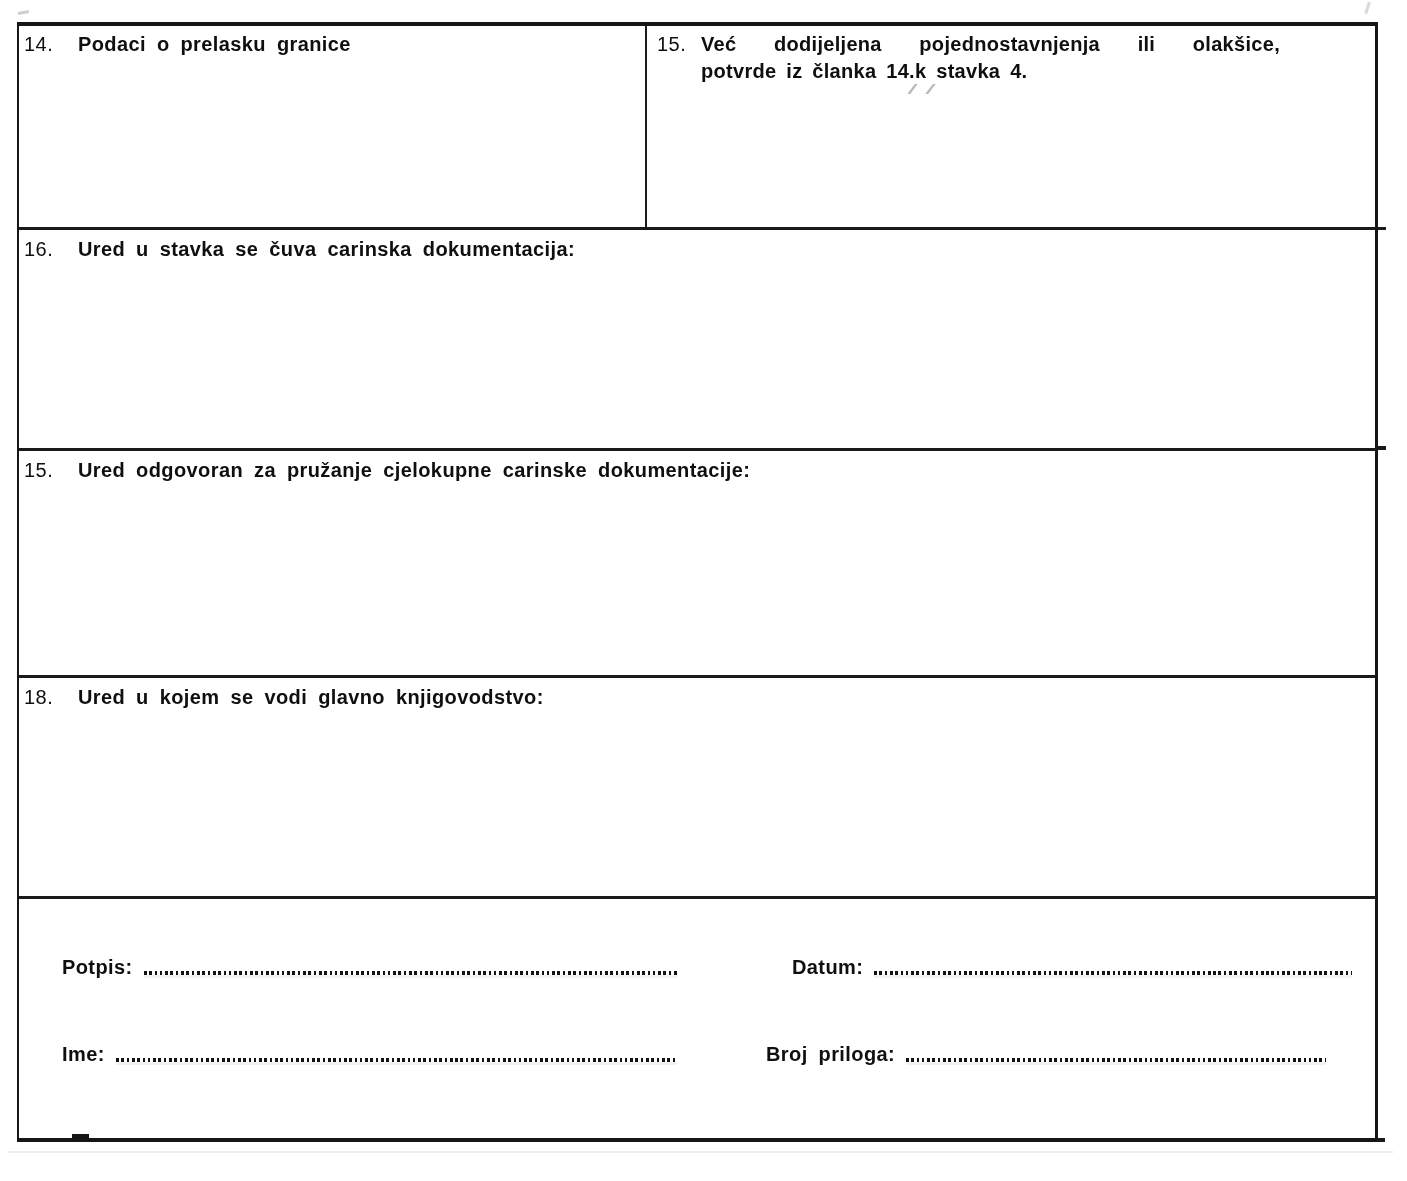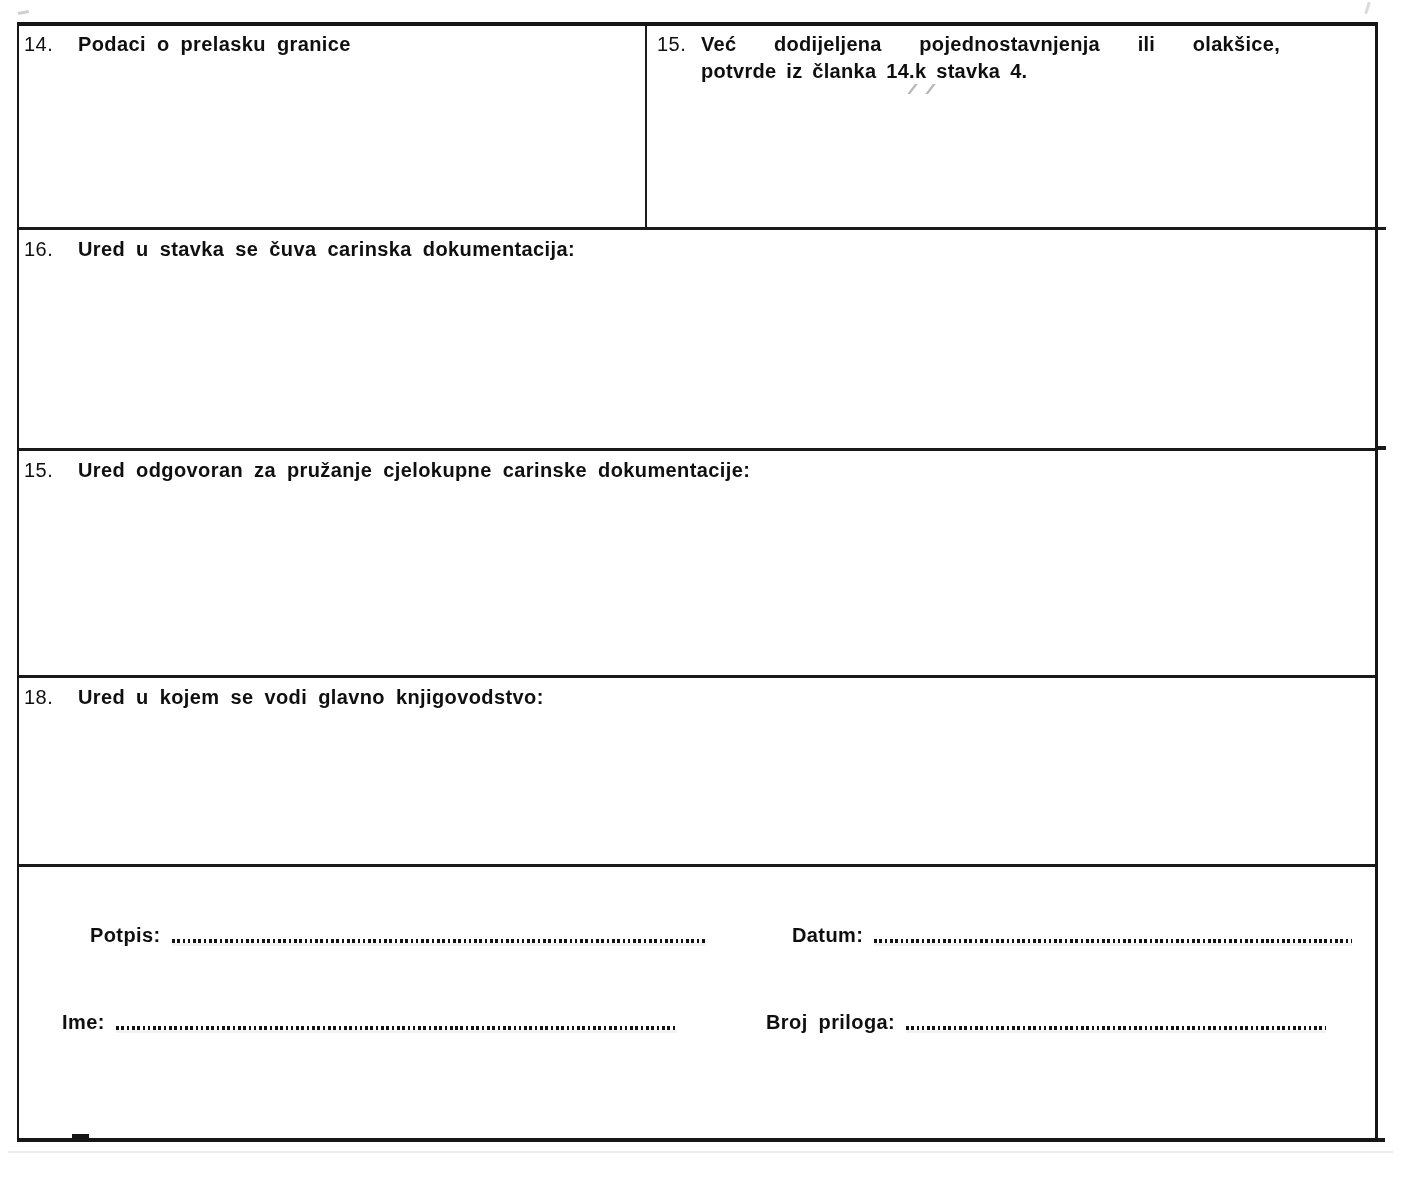--- a/index.html
+++ b/index.html
@@ -28,21 +28,21 @@
     border-left-width: 2px;
     display: flex;
     flex-direction: column;
     background: #fff;
   }
   .row { position: relative; }
   .row + .row { border-top: 3px solid #1a1a1a; }
   .row-14-15 { height: 201px; display: flex; }
   .row-16 { height: 221px; }
   .row-17 { height: 227px; }
-  .row-18 { height: 189px; }
+  .row-18 { height: 221px; }
   .row-19 { flex: 1 1 auto; }
 
   .cell-14 {
     width: 628px;
     border-right: 2px solid #1b1b1b;
     padding: 5px 10px 0 5px;
   }
   .cell-15 {
     flex: 1 1 auto;
     padding: 5px 95px 0 10px;
@@ -108,21 +108,21 @@
 
   
   .sig-row {
     position: absolute;
     display: flex;
     align-items: flex-start;
     font-size: 20px;
     line-height: 24px;
   }
   .sig-row .lbl { margin-left: 0; }
-  .sig-left-1  { left: 43px;  top: 56px;  width: 615px; margin-left: 28px; }
+  .sig-left-1  { left: 43px;  top: 56px;  width: 615px; }
   .sig-left-2  { left: 43px;  top: 143px; width: 615px; }
   .sig-right-1 { left: 773px; top: 56px;  width: 560px; }
   .sig-right-2 { left: 747px; top: 143px; width: 560px; }
   .dots {
     flex: 1 1 auto;
     height: 4px;
     margin-left: 11px;
     align-self: flex-end;
     margin-bottom: 4px;
     background-image: repeating-linear-gradient(

